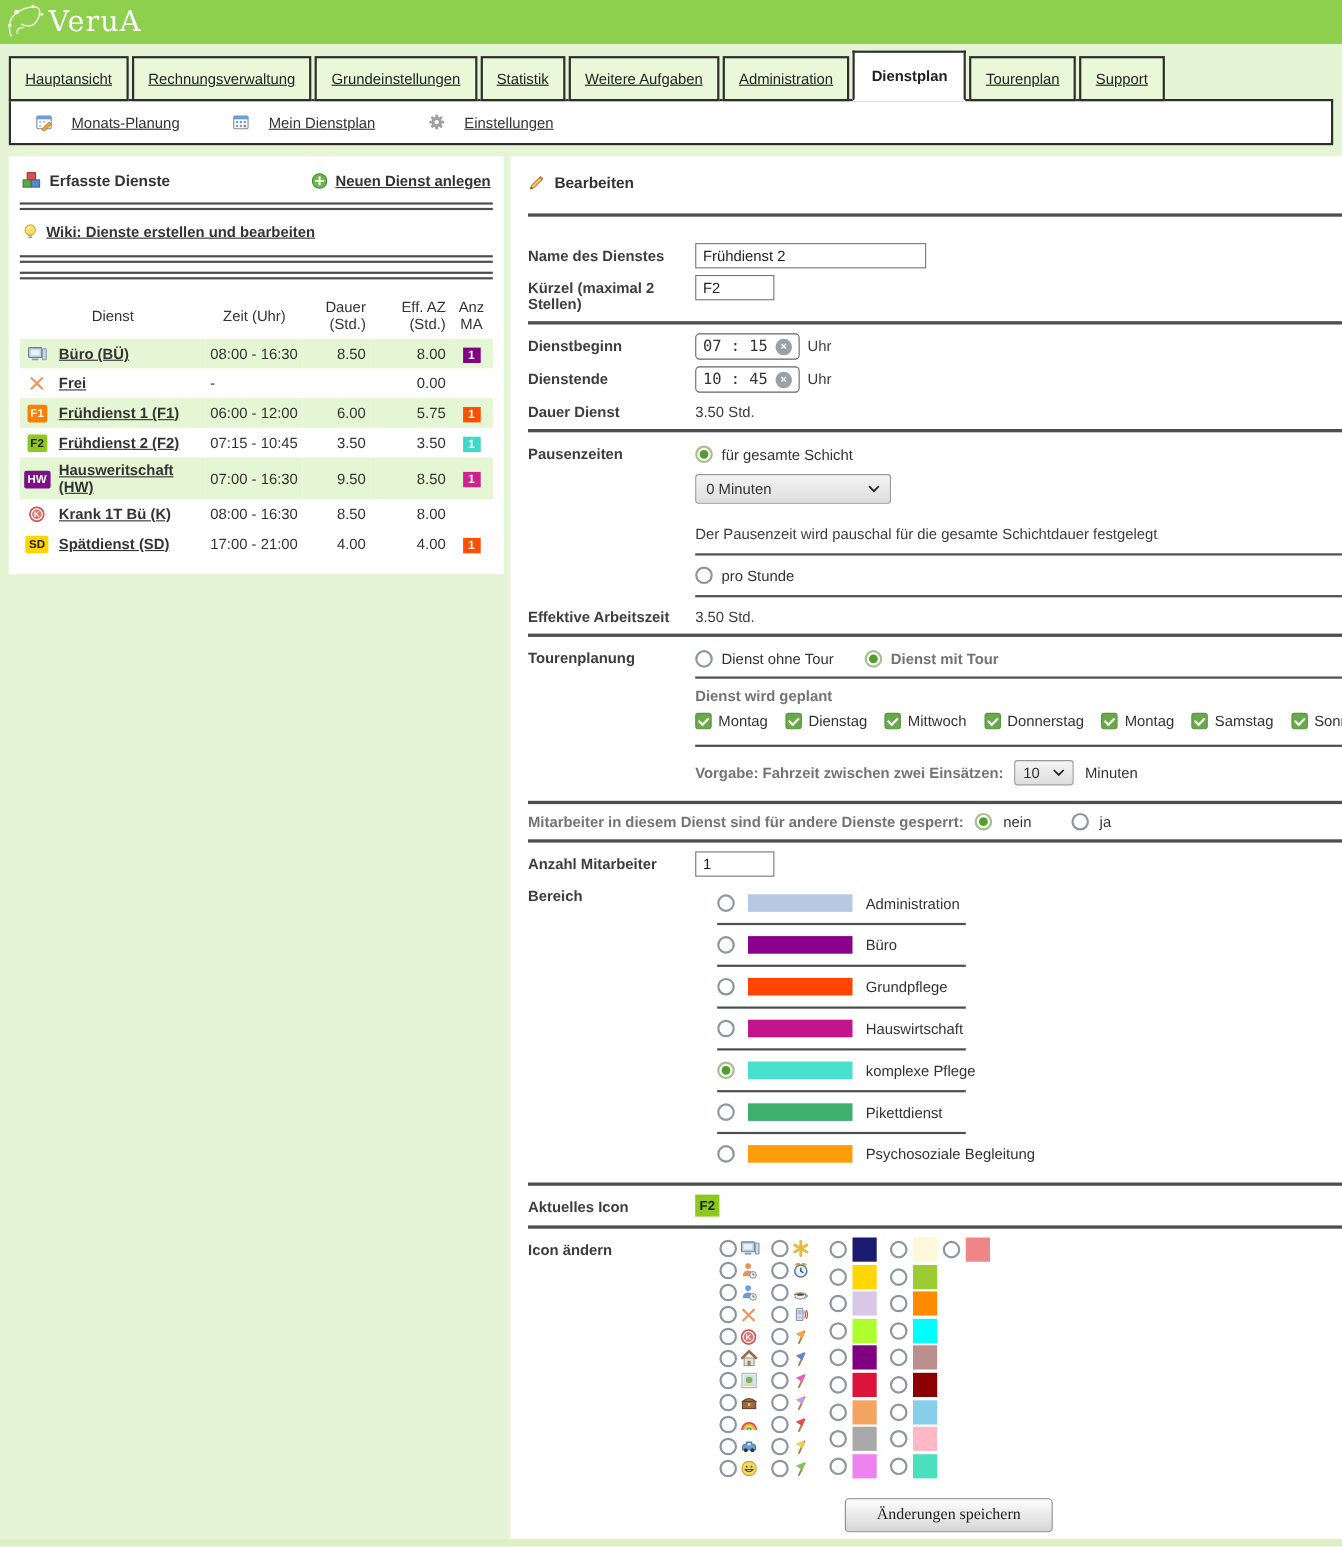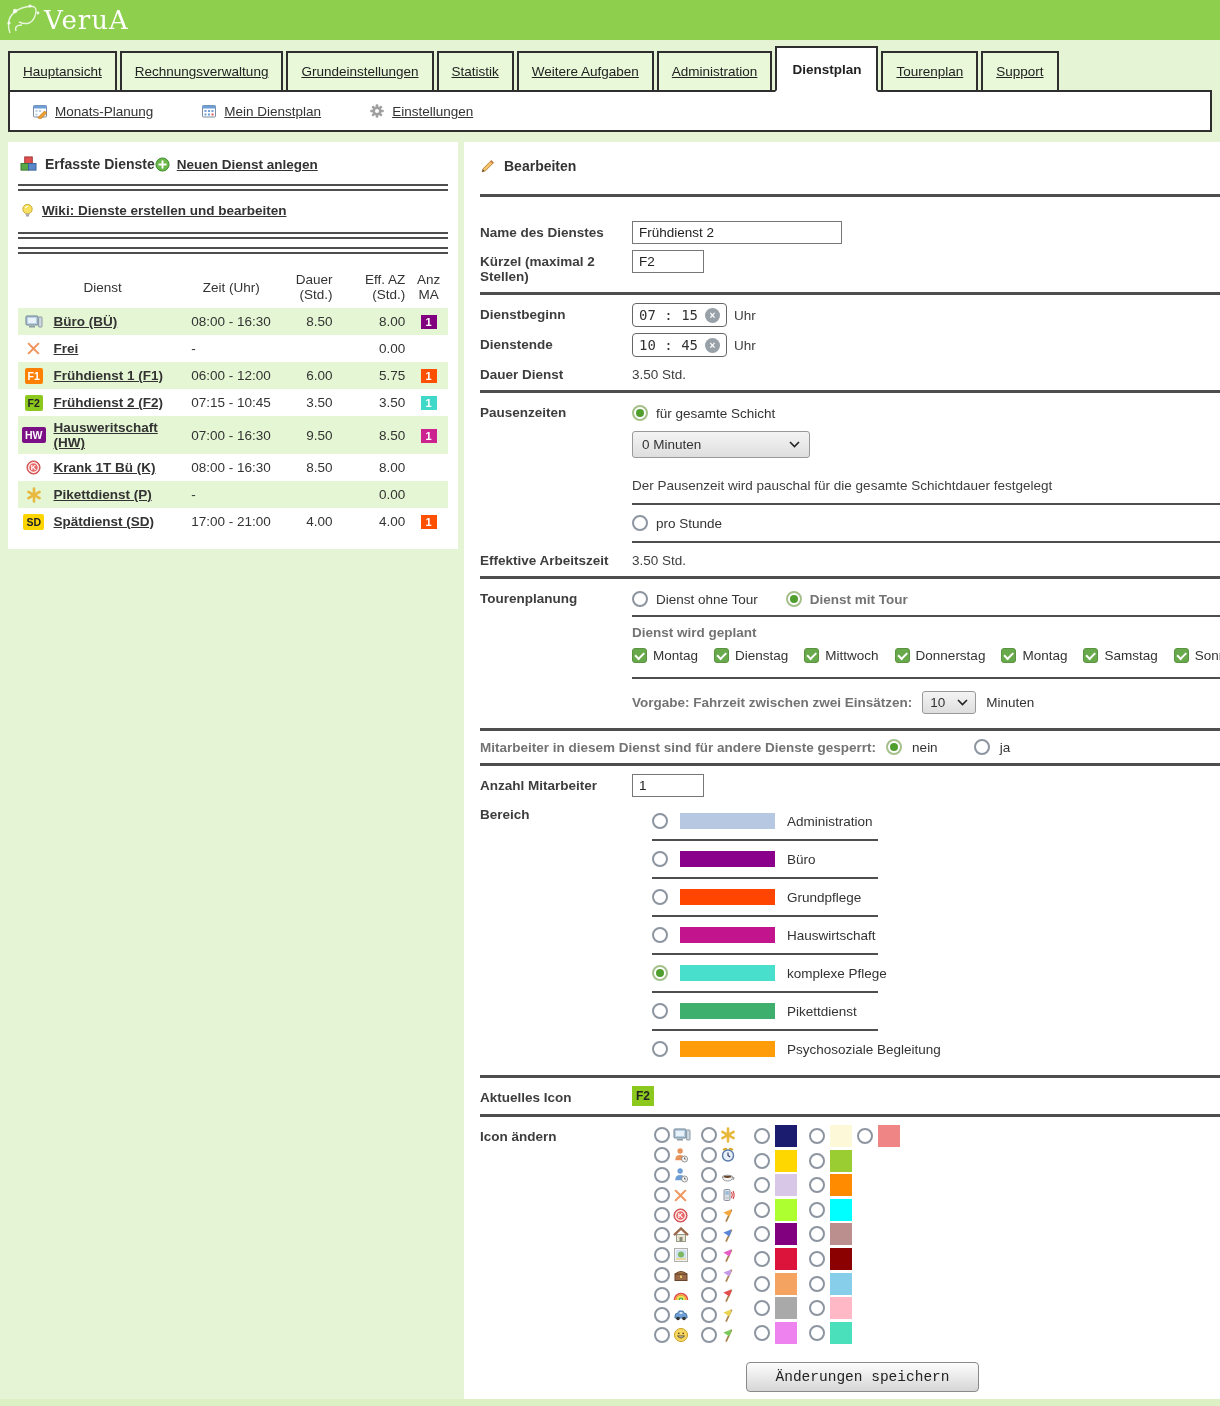--- a/index.html
+++ b/index.html
@@ -28,30 +28,30 @@
     background:#fff;font-weight:bold;text-decoration:none;
     padding:14px 15px 13px 15px;border-bottom:2px solid #fff;z-index:4;
   }
 
   
   .subnav{
     margin:0 8px;background:#fff;border:2px solid #2e2e2e;
     height:38px;display:flex;align-items:center;gap:48px;padding-left:22px;
     position:relative;z-index:2;
   }
-  .subnav a{display:inline-flex;align-items:center;gap:7px;text-decoration:underline;color:#333;cursor:pointer;}
+  .subnav a{display:inline-flex;align-items:center;gap:17px;text-decoration:underline;color:#333;cursor:pointer;}
 
   
   .content{display:flex;align-items:flex-start;gap:6px;padding:10px 8px 0 8px;}
   .panel{background:#fff;}
   .panel-left{width:450px;flex:none;padding:8px 10px 14px 10px;box-sizing:border-box;}
   .panel-right{flex:1;min-height:1256px;padding:12px 16px 10px 16px;box-sizing:border-box;}
 
   
-  .lp-head{display:flex;justify-content:flex-start;align-items:center;padding:6px 2px 10px 2px;}
+  .lp-head{display:flex;justify-content:space-between;align-items:center;padding:6px 2px 10px 2px;}
   .lp-title{display:inline-flex;align-items:center;gap:8px;font-weight:bold;font-size:14px;}
   .new-link,.wiki-link{display:inline-flex;align-items:center;gap:7px;font-weight:bold;cursor:pointer;}
   .new-link span[data-bind],.wiki-link span[data-bind]{text-decoration:underline;}
   .hr-double{height:3px;border-top:2px solid #4e4e4e;border-bottom:2px solid #4e4e4e;margin:2px 0;}
   .wiki-row{padding:10px 2px 9px 2px;}
   .gap4{height:4px;}
   table.services{width:100%;border-collapse:collapse;margin-top:12px;}
   table.services th{font-weight:normal;text-align:center;padding:6px 4px;color:#333;}
   table.services th.r,table.services td.r{text-align:right;}
   table.services td{padding:4px 4px;height:19px;}
@@ -96,21 +96,21 @@
   .cur-badge{display:inline-block;padding:3px 4px;font-size:12px;font-weight:bold;color:#222;}
   
   .icon-grid{display:flex;align-items:flex-start;padding-left:22px;}
   .gcol{display:flex;flex-direction:column;}
   .gcol.c1{width:47px;}.gcol.c2{width:53px;}.gcol.c3{width:55px;}.gcol.c4{width:48px;}.gcol.c5{width:50px;}
   .gcell-icon{height:20px;display:flex;align-items:center;gap:3px;}
   .gcell-color{height:22px;display:flex;align-items:center;gap:5px;margin-bottom:2.6px;}
   .g-swatch{width:22px;height:22px;display:inline-block;}
   .save-btn{
     display:block;margin:16px auto 26px auto;padding:6px 28px;font-size:14.5px;
-    font-family:Liberation Mono, monospace;color:#222;
+    font-family:Liberation Serif, serif;color:#222;
     background:linear-gradient(#fdfdfd,#d6d6d6);border:1px solid #8a8a8a;border-radius:4px;cursor:pointer;
   }
   .page-footer{position:absolute;bottom:0;left:0;width:100%;height:7px;background:#dcf0c4;}
 </style>
 </head>
 <body>
 
 <div class="page">
 
   <header class="app-header">
@@ -315,36 +315,20 @@
                     <circle cx="8" cy="8" r="5.2" fill="none" stroke="#fff" stroke-width="1.2"></circle>
                     <text x="8" y="11" font-size="8" font-weight="bold" fill="#fff" text-anchor="middle" font-family="Liberation Sans,sans-serif">K</text>
                   </svg>
                 </span></td>
               <td><a class="svc-link">Krank 1T Bü (K)</a></td>
               <td>08:00 - 16:30</td>
               <td class="r">8.50</td>
               <td class="r">8.00</td>
               <td style="text-align: center;"></td>
             </tr>
-            <tr class="row-green">
-              <td class="td-icon"><span class="icon">
-                  <svg viewBox="0 0 16 16" width="16" height="16">
-                    <g stroke="#e8b93e" stroke-width="2.6" stroke-linecap="round">
-                      <line x1="8" y1="1.5" x2="8" y2="14.5"></line>
-                      <line x1="2.4" y1="4.8" x2="13.6" y2="11.2"></line>
-                      <line x1="13.6" y1="4.8" x2="2.4" y2="11.2"></line>
-                    </g>
-                  </svg>
-                </span></td>
-              <td><a class="svc-link">Pikettdienst (P)</a></td>
-              <td>-</td>
-              <td class="r"></td>
-              <td class="r">0.00</td>
-              <td style="text-align: center;"></td>
-            </tr>
             <tr class="row-white">
               <td class="td-icon"><span class="sbadge" style="background: rgb(255, 213, 0); color: rgb(34, 34, 34);">SD</span></td>
               <td><a class="svc-link">Spätdienst (SD)</a></td>
               <td>17:00 - 21:00</td>
               <td class="r">4.00</td>
               <td class="r">4.00</td>
               <td style="text-align: center;"><span class="anz-badge" style="background: rgb(255, 79, 0);">1</span></td>
             </tr>
           </tbody>
       </table>

